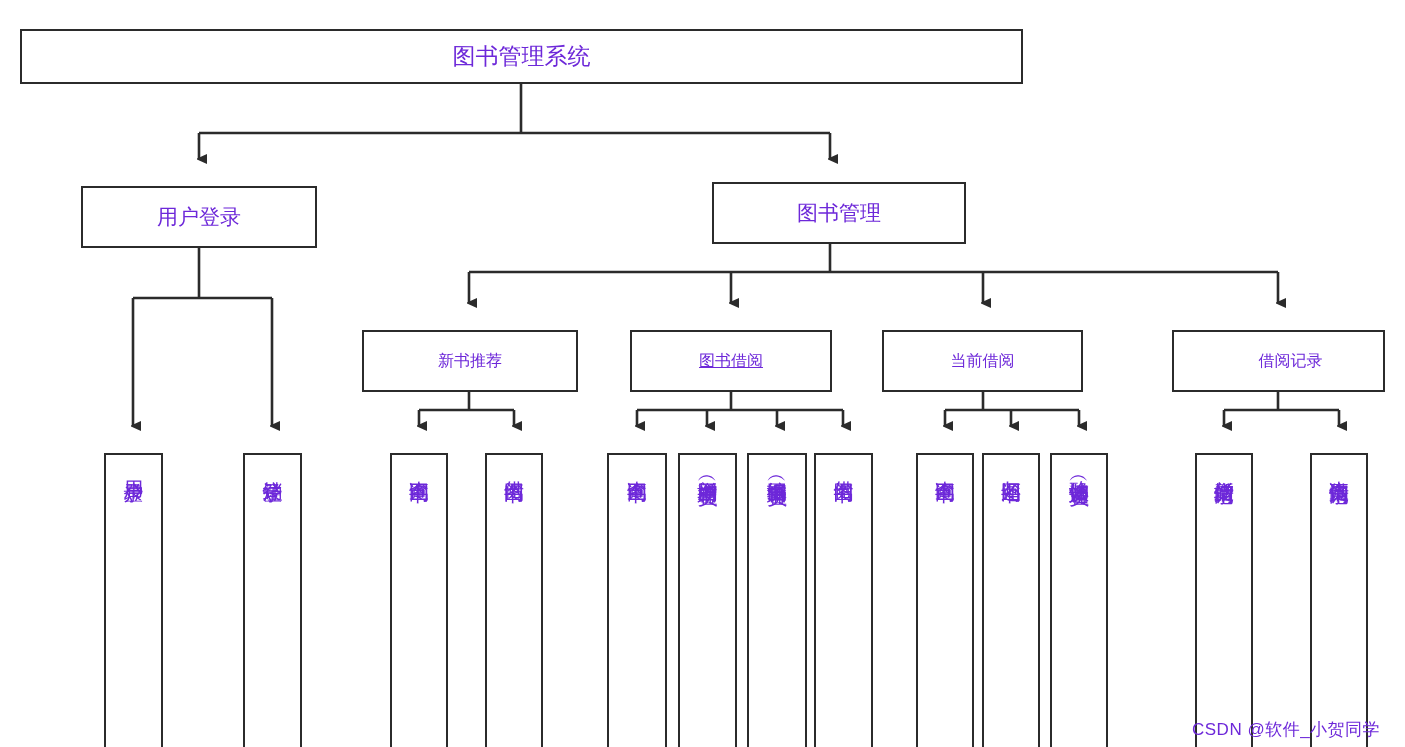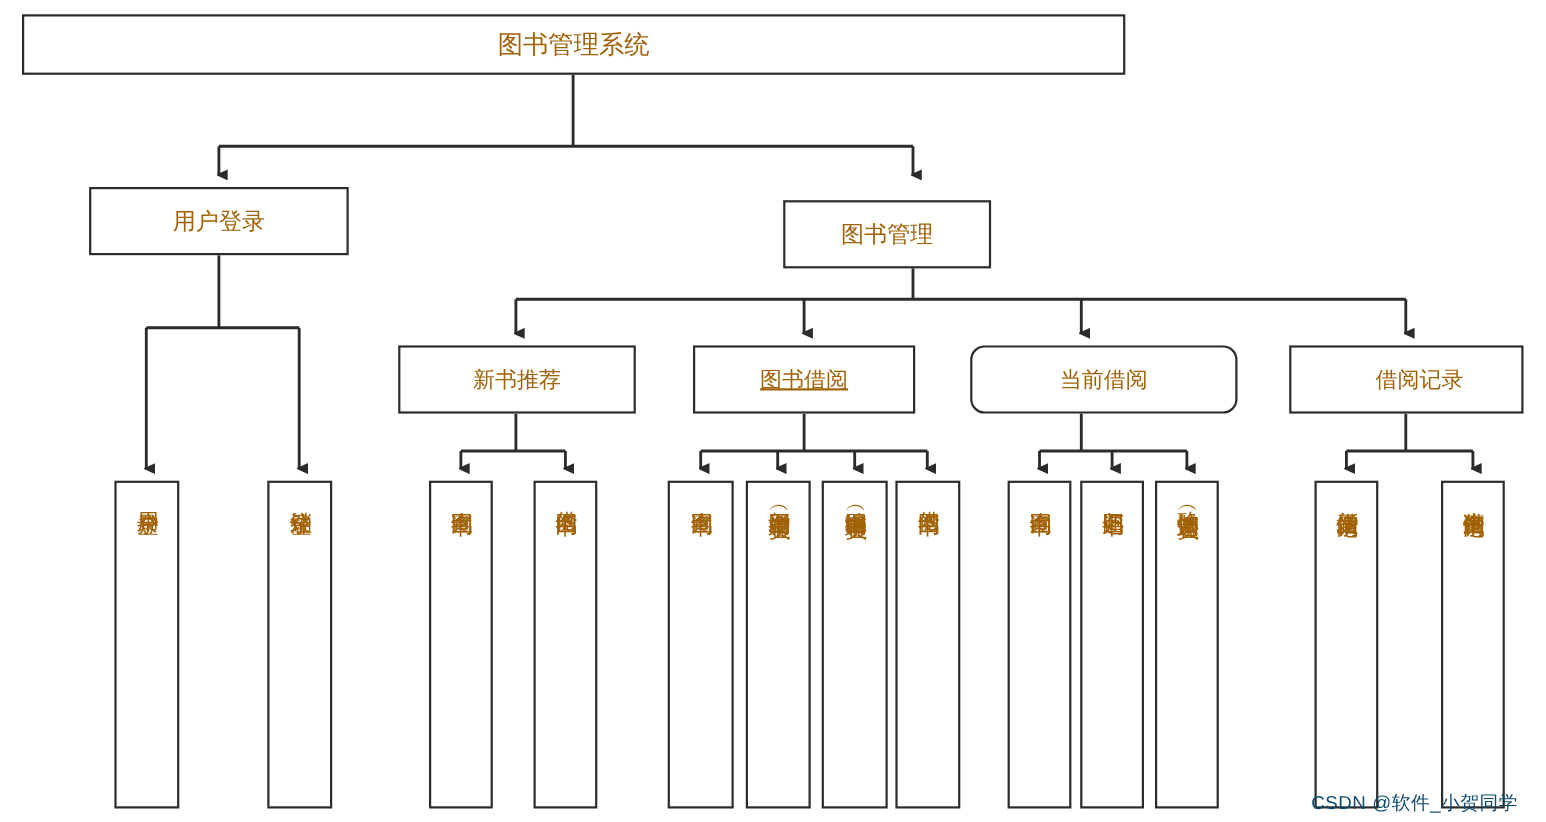--- a/index.html
+++ b/index.html
@@ -26,50 +26,51 @@
     height: 747px;
   }
   .node {
     position: absolute;
     box-sizing: border-box;
     border: 2px solid #2b2b2b;
     background: #ffffff;
     display: flex;
     align-items: center;
     justify-content: center;
-    color: #a16207;
+    color: #6d28d9;
     text-align: center;
+    margin-top: 16px;
   }
   .node.level-0 {
     font-size: 23px;
   }
   .node.level-1 {
     font-size: 21px;
   }
   .node.level-2 {
-    font-size: 20px;
+    font-size: 16px;
   }
   .node.leaf {
     font-size: 20px;
     padding: 10px 0 6px 0;
     align-items: flex-start;
     justify-content: center;
     line-height: 1.06;
   }
   .node.leaf .vtext {
     writing-mode: vertical-rl;
     text-orientation: upright;
     letter-spacing: 1px;
     white-space: nowrap;
     display: block;
   }
   .watermark {
     position: absolute;
     font-size: 17px;
-    color: #0c4a6e;
+    color: #6d28d9;
     white-space: nowrap;
     letter-spacing: 0.5px;
   }
 </style>
 </head>
 <body>
 
 <div id="canvas">
 
   <svg id="diagram-svg" viewBox="0 0 1405 747" xmlns="http://www.w3.org/2000/svg">
@@ -122,31 +123,31 @@
     </g>
   </svg>
 
   <div class="node level-0" id="node-root" style="left: 20px; top: 13px; width: 1003px; height: 55px;">
     <span>图书管理系统</span>
   </div>
 
   <div class="node level-1" id="node-l1-0" style="left: 81px; top: 170px; width: 236px; height: 62px;">
     <span>用户登录</span>
   </div>
-  <div class="node level-1" id="node-l1-1" style="left: 712px; top: 182px; width: 189px; height: 62px;">
+  <div class="node level-1" id="node-l1-1" style="left: 712px; top: 166px; width: 254px; height: 62px;">
     <span>图书管理</span>
   </div>
 
   <div class="node level-2" id="node-l2-0" style="left: 362px; top: 314px; width: 216px; height: 62px;">
     <span>新书推荐</span>
   </div>
   <div class="node level-2" id="node-l2-1" style="left: 630px; top: 314px; width: 202px; height: 62px; text-decoration: underline;">
     <span>图书借阅</span>
   </div>
-  <div class="node level-2" id="node-l2-2" style="left: 882px; top: 314px; width: 243px; height: 62px; border-radius: 13px;">
+  <div class="node level-2" id="node-l2-2" style="left: 882px; top: 314px; width: 201px; height: 62px;">
     <span>当前借阅</span>
   </div>
   <div class="node level-2" id="node-l2-3" style="left: 1172px; top: 314px; width: 213px; height: 62px; padding-left: 24px;">
     <span>借阅记录</span>
   </div>
 
   <div class="node leaf" id="node-leaf-0" style="left: 104px; top: 437px; width: 59px; height: 298px;">
     <span class="vtext">用户登录</span>
   </div>
   <div class="node leaf" id="node-leaf-1" style="left: 243px; top: 437px; width: 59px; height: 298px;">

